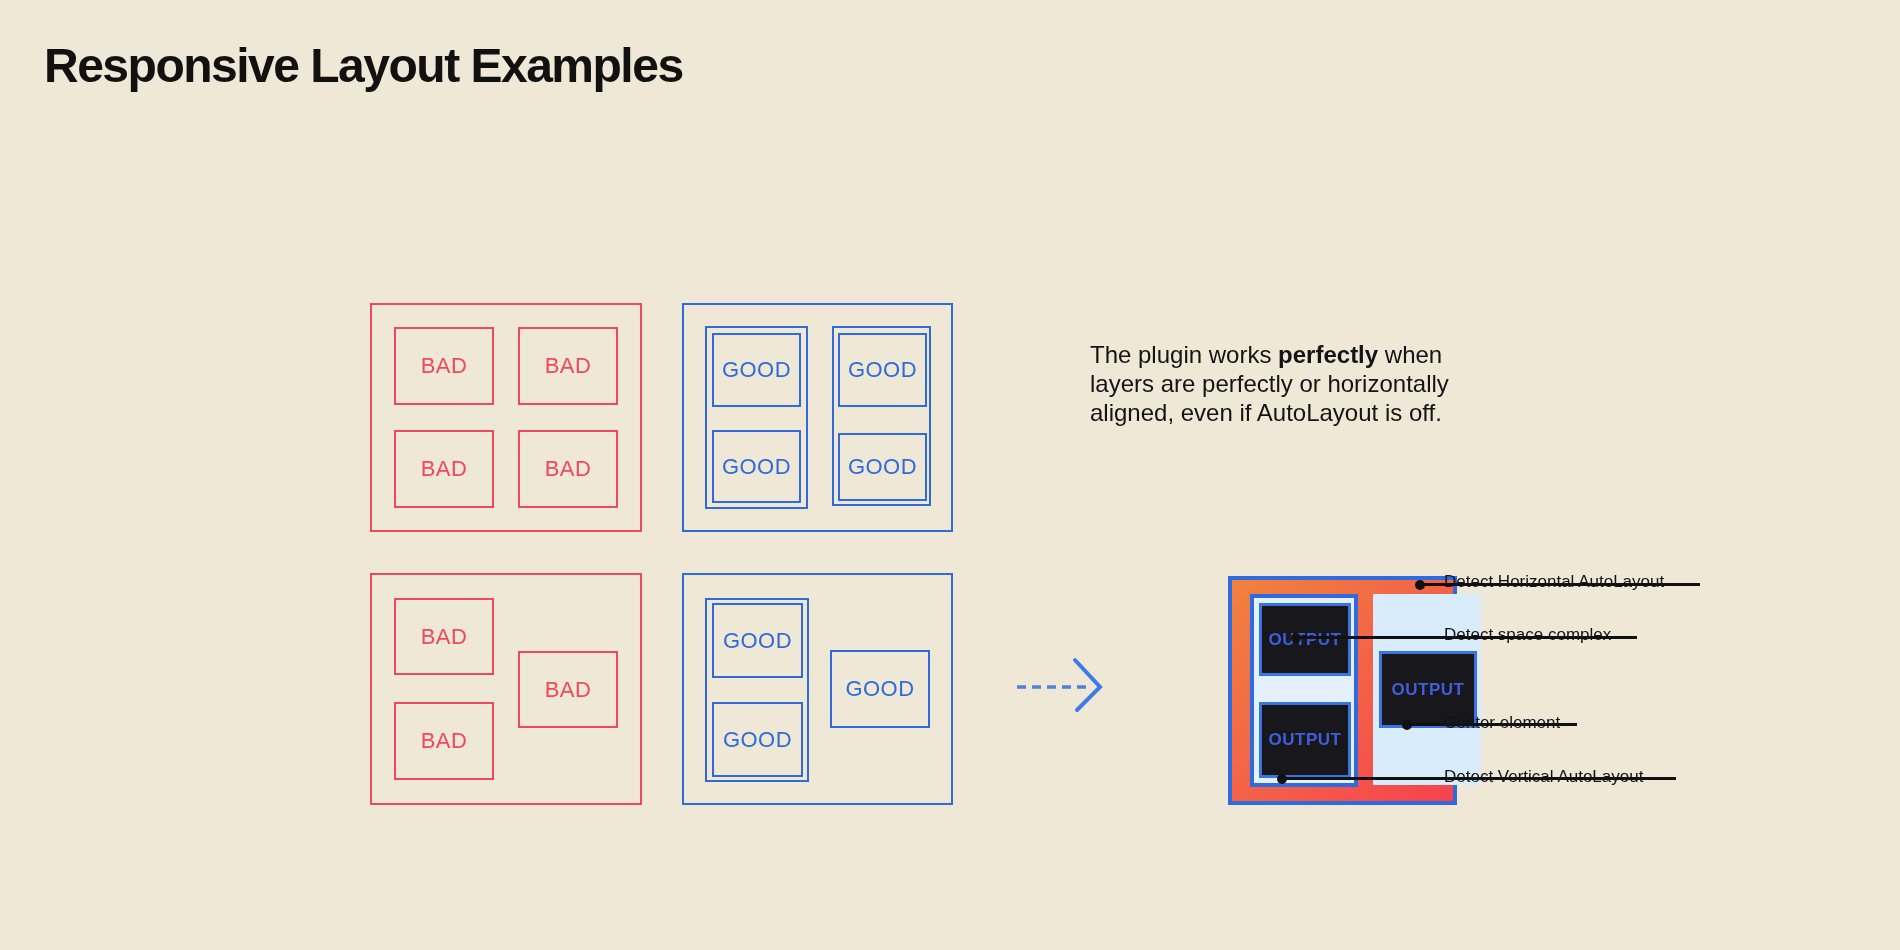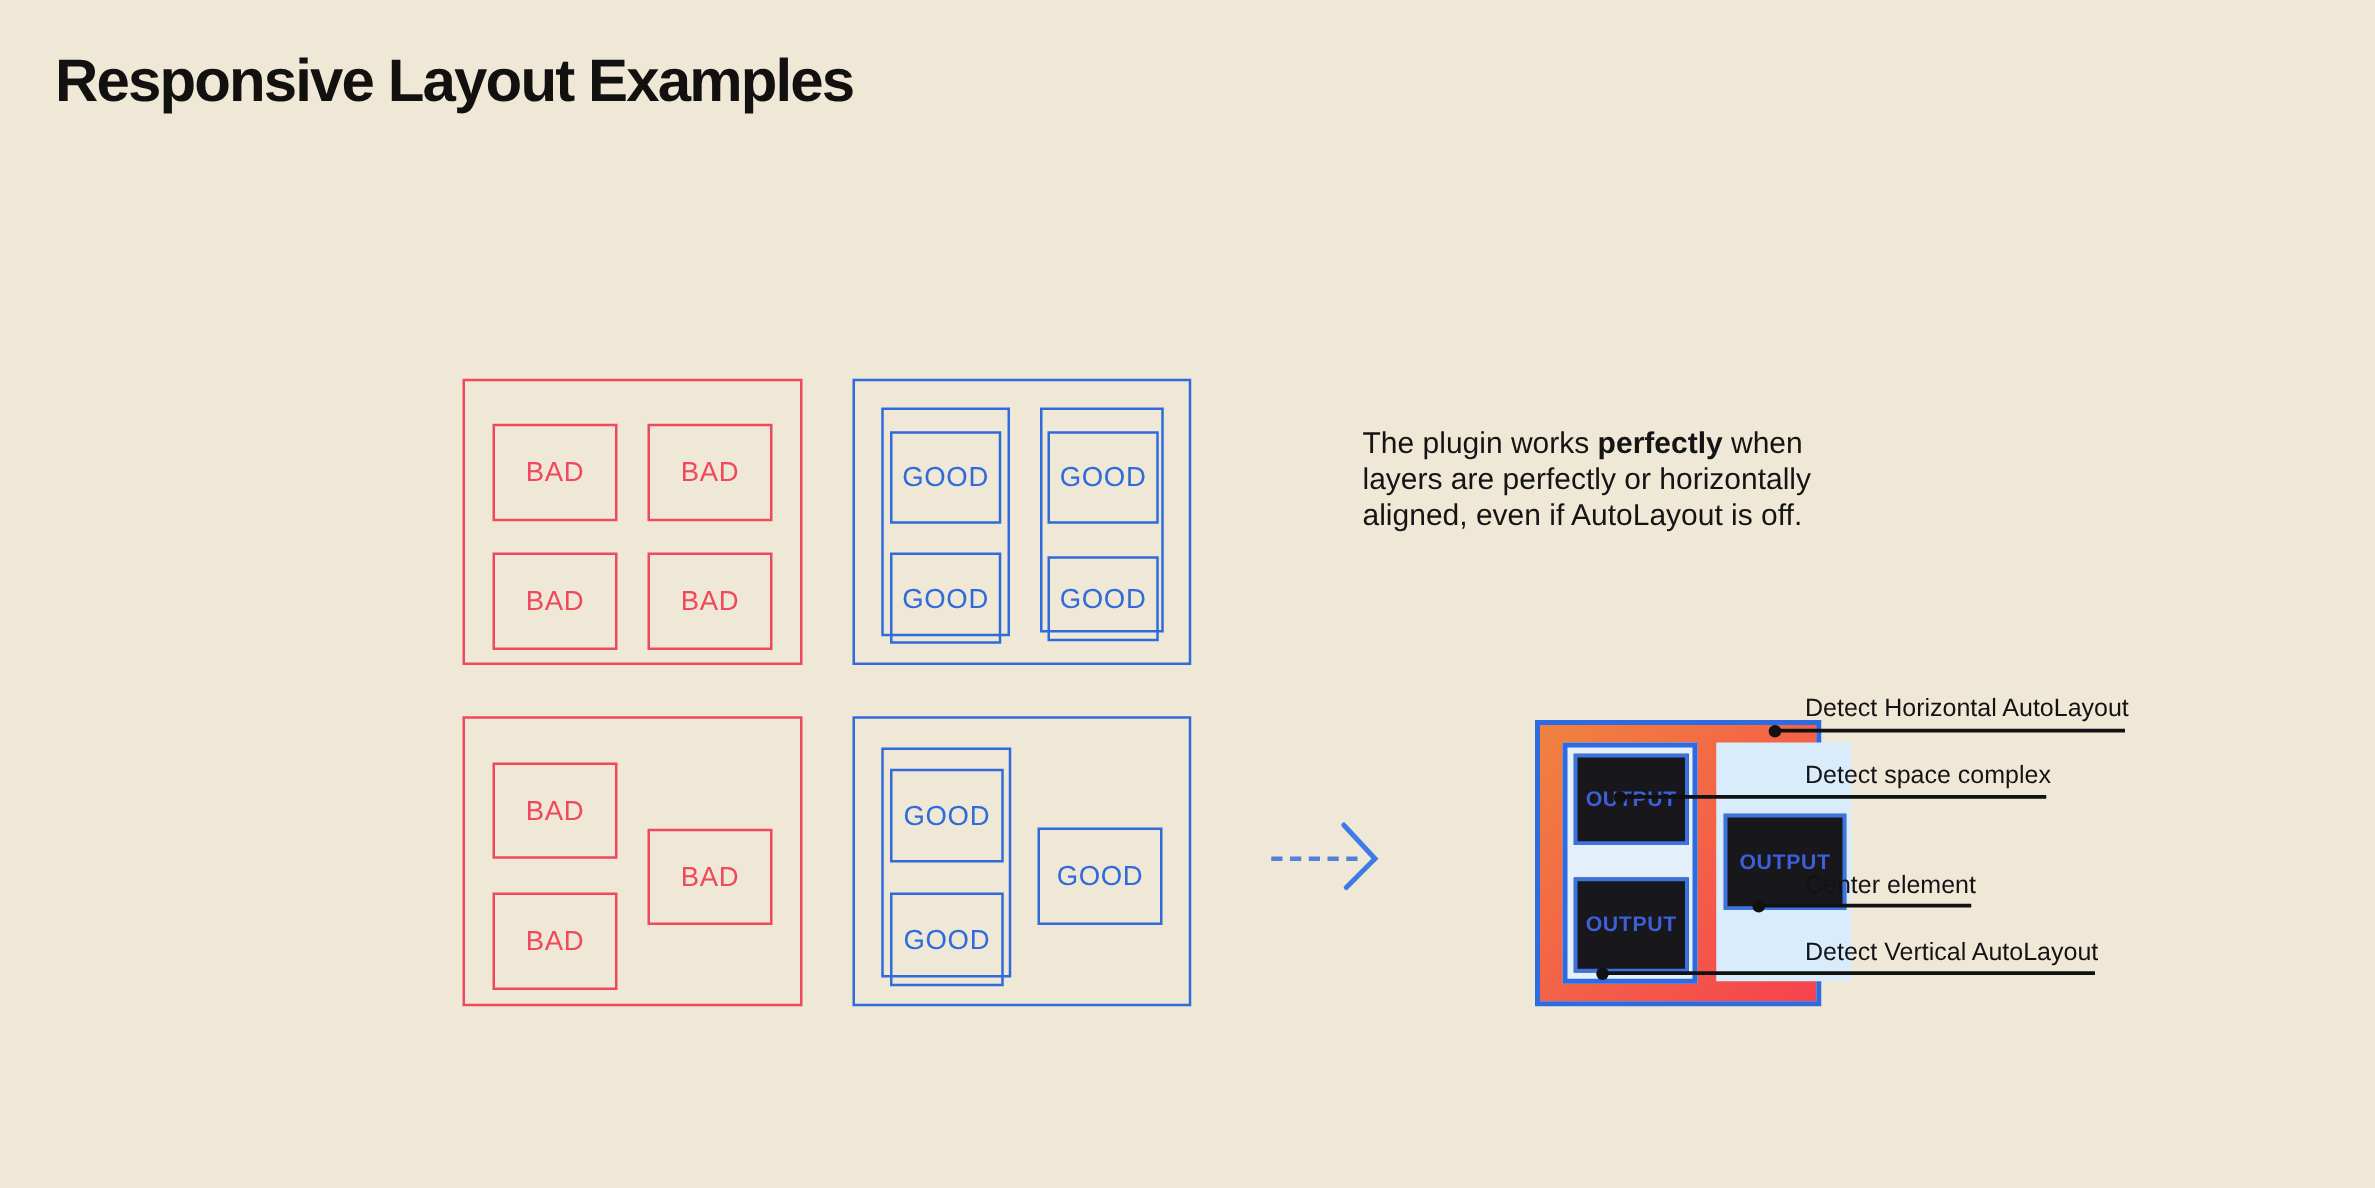--- a/index.html
+++ b/index.html
@@ -24,21 +24,21 @@
   .page-title{
     position:absolute;left:44px;top:38px;
     font-size:48px;font-weight:700;letter-spacing:-1.5px;color:#121110;
   }
 
   .frame{position:absolute;border:2px solid;}
   .frame.red{border-color:var(--red);}
   .frame.blue{border-color:var(--blue);}
 
   .ex-box{position:absolute;border:2px solid;display:flex;align-items:center;justify-content:center;
-    font-size:22px;letter-spacing:0.5px;margin-top:12px;}
+    font-size:22px;letter-spacing:0.5px;}
   .ex-box.red{border-color:var(--red);color:var(--red);}
   .ex-box.blue{border-color:var(--blue);color:var(--blue);}
 
   .wrapper{position:absolute;border:2px solid var(--blue);}
 
   
   #bad-top{left:370px;top:303px;width:272px;height:229px;}
   
   #bad-bottom{left:370px;top:573px;width:272px;height:232px;}
   
@@ -68,21 +68,21 @@
   .out-box{
     position:absolute;border:3px solid #3B74E0;background:var(--dark-fill);
     display:flex;align-items:center;justify-content:center;
     color:var(--output-text);font-size:17px;font-weight:700;letter-spacing:0.5px;
   }
   .pale-panel{position:absolute;left:141px;top:14px;width:108px;height:191px;background:var(--pale-blue);}
 
   
   .callout-line{position:absolute;height:3px;background:#111;z-index:5;}
   .callout-dot{position:absolute;width:10px;height:10px;border-radius:50%;background:#111;z-index:6;}
-  .callout-label{position:absolute;font-size:20px;color:#131313;z-index:6;white-space:nowrap;}
+  .callout-label{position:absolute;font-size:17px;color:#131313;z-index:6;white-space:nowrap;margin-top:16px;}
 </style>
 </head>
 <body>
 
 <div class="canvas">
 
   <h1 class="page-title">Responsive Layout Examples</h1>
 
   <div class="frame red" id="bad-top">
     <div class="ex-box red" style="left:22px;top:22px;width:100px;height:78px;">

